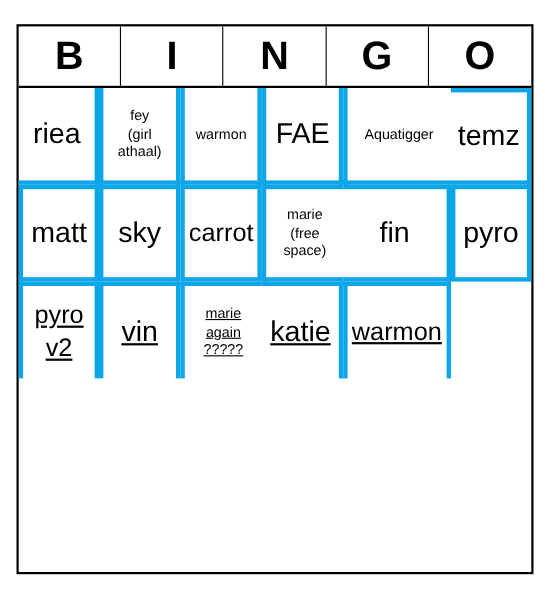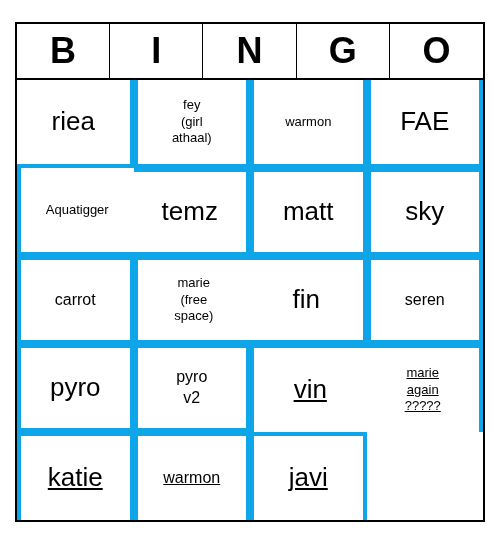--- a/index.html
+++ b/index.html
@@ -38,21 +38,21 @@
       padding: 6px 0;
       border-right: 1px solid #000;
     }
 
     .header-cell:last-child {
       border-right: none;
     }
 
     .bingo-grid {
       display: grid;
-      grid-template-columns: repeat(4, 1fr);
+      grid-template-columns: repeat(6, 1fr);
       grid-template-rows: repeat(5, 1fr);
     }
 
     .cell {
       border: 4px solid #0ea5e9;
       display: flex;
       align-items: center;
       justify-content: center;
       text-align: center;
       min-height: 88px;
@@ -60,21 +60,21 @@
       font-size: 14px;
       line-height: 1.3;
     }
 
     .cell-large {
       font-size: 26px;
       font-weight: normal;
     }
 
     .cell-medium {
-      font-size: 16px;
+      font-size: 23px;
     }
 
     .cell-small {
       font-size: 13px;
     }
 
     .cell:nth-child(5n) {
       border-right: none;
     }
 
@@ -107,22 +107,20 @@
       <div class="cell cell-small">fey<br>(girl<br>athaal)</div>
       <div class="cell cell-small">warmon</div>
       <div class="cell cell-large">FAE</div>
       <div class="cell cell-small">Aquatigger</div>
       <div class="cell cell-large">temz</div>
       <div class="cell cell-large">matt</div>
       <div class="cell cell-large">sky</div>
       <div class="cell cell-medium">carrot</div>
       <div class="cell cell-small">marie<br>(free<br>space)</div>
       <div class="cell cell-large">fin</div>
-      <div class="cell cell-medium">seren</div>
       <div class="cell cell-large">pyro</div>
       <div class="cell cell-medium">pyro<br>v2</div>
       <div class="cell cell-large">vin</div>
       <div class="cell cell-small">marie<br>again<br>?????</div>
       <div class="cell cell-large">katie</div>
       <div class="cell cell-medium">warmon</div>
-      <div class="cell cell-large">javi</div>
     </div>
 </div>
 
 </body></html>

